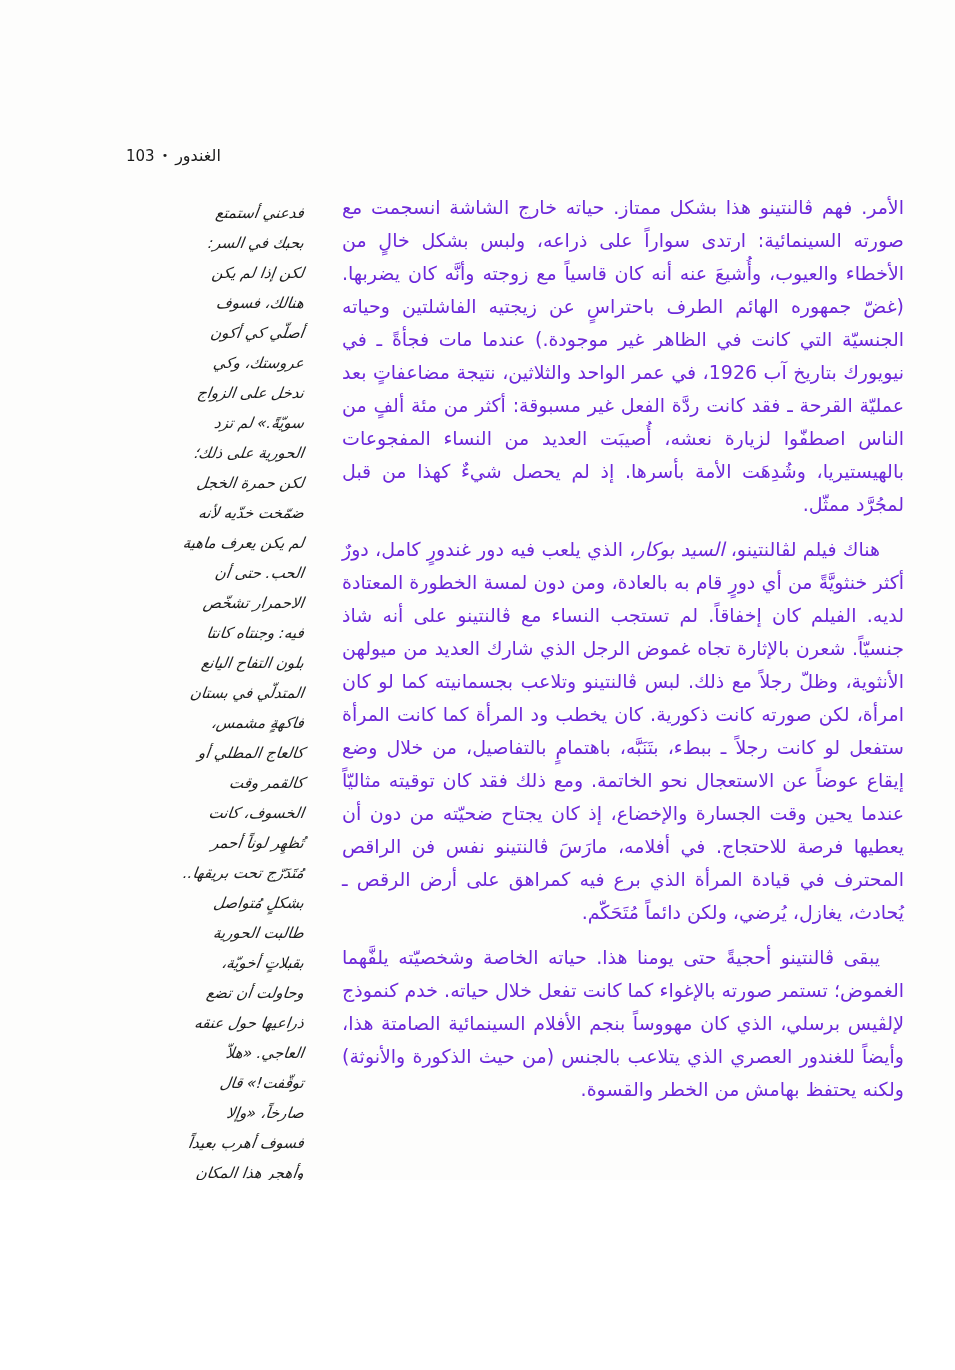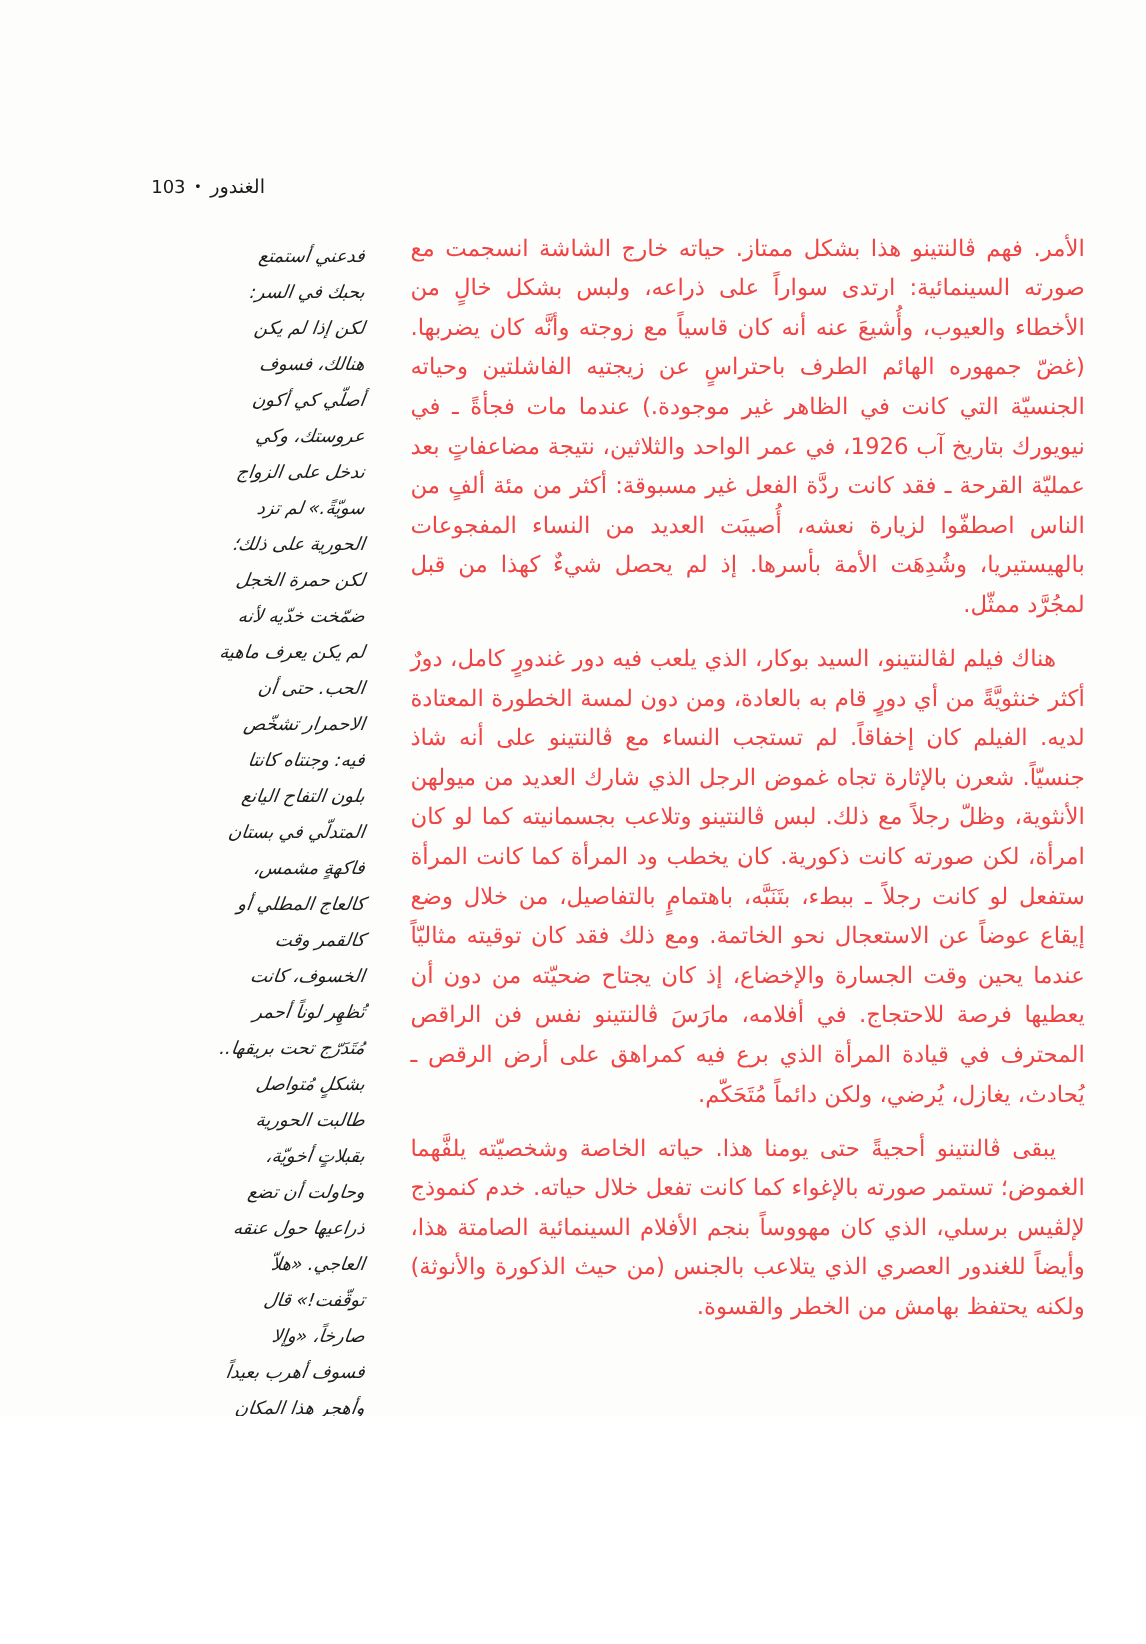--- a/index.html
+++ b/index.html
@@ -26,26 +26,26 @@
     position:absolute;top:198px;right:687px;width:176px;
     direction:rtl;text-align:right;
     font-size:15px;line-height:30px;
     font-style:italic;color:#1c1c1c;
   }
   .mline{white-space:nowrap;transform:skewX(-8deg);transform-origin:50% 50%;}
   
   .body-col{
     position:absolute;top:191px;right:87px;width:562px;
     direction:rtl;text-align:justify;
-    font-size:19px;line-height:33px;color:#ef4444;
+    font-size:19px;line-height:33px;color:#6d28d9;
   }
   .body-col p{margin:0;}
   .body-col p + p{margin-top:12px;}
   .body-col p.indent{text-indent:24px;}
-  .film{margin-top:36px;}
+  .film{font-style:italic;margin-top:36px;}
   
   .footer{
     position:absolute;left:64px;top:1282px;
     display:flex;align-items:center;gap:17px;
   }
   .wordmark{
     font-size:34px;color:#57524f;letter-spacing:0.5px;
     font-family:"DejaVu Sans",sans-serif;
   }
 </style>

